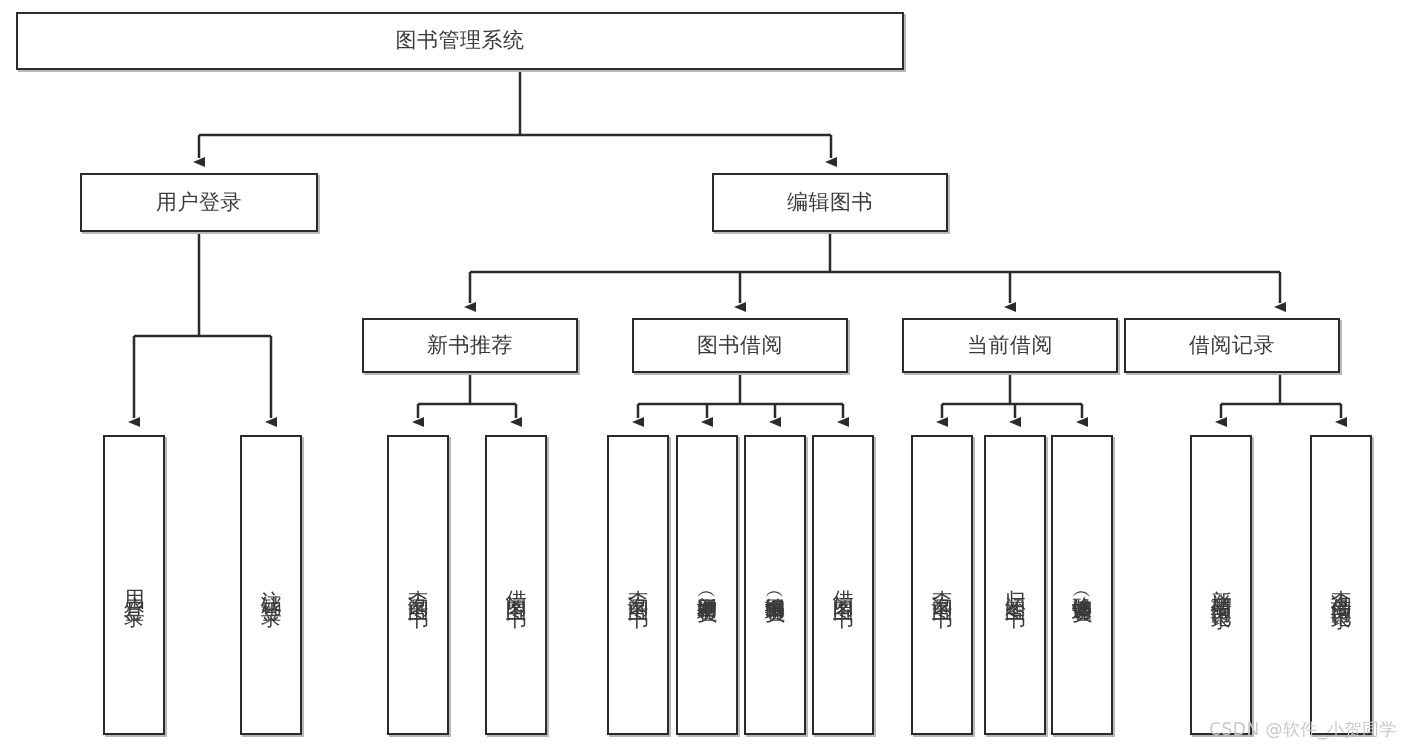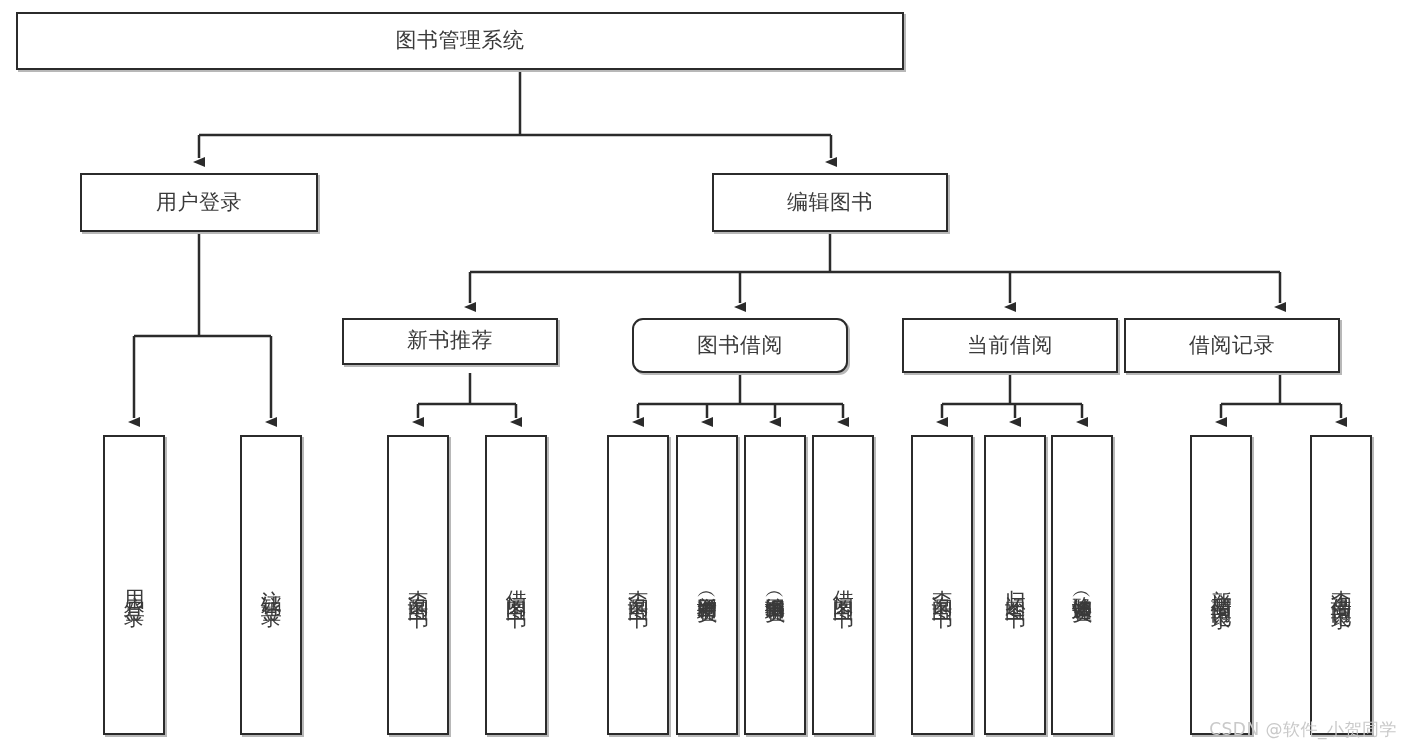--- a/index.html
+++ b/index.html
@@ -129,24 +129,24 @@
     <span>图书管理系统</span>
   </div>
 
   <div class="node horiz" style="left:80px;top:173px;width:238px;height:59px;">
     <span>用户登录</span>
   </div>
   <div class="node horiz" style="left:712px;top:173px;width:236px;height:59px;">
     <span>编辑图书</span>
   </div>
 
-  <div class="node horiz" style="left:342px;top:318px;width:216px;height:47px;font-family:Liberation Mono, monospace;">
+  <div class="node horiz" style="left:362px;top:318px;width:216px;height:55px;">
     <span>新书推荐</span>
   </div>
-  <div class="node horiz" style="left:632px;top:318px;width:216px;height:55px;border-radius:11px;">
+  <div class="node horiz" style="left:632px;top:318px;width:216px;height:55px;">
     <span>图书借阅</span>
   </div>
   <div class="node horiz" style="left:902px;top:318px;width:216px;height:55px;">
     <span>当前借阅</span>
   </div>
   <div class="node horiz" style="left:1124px;top:318px;width:216px;height:55px;">
     <span>借阅记录</span>
   </div>
 
   <div class="node vert" style="left:103px;top:435px;width:62px;height:300px;">

